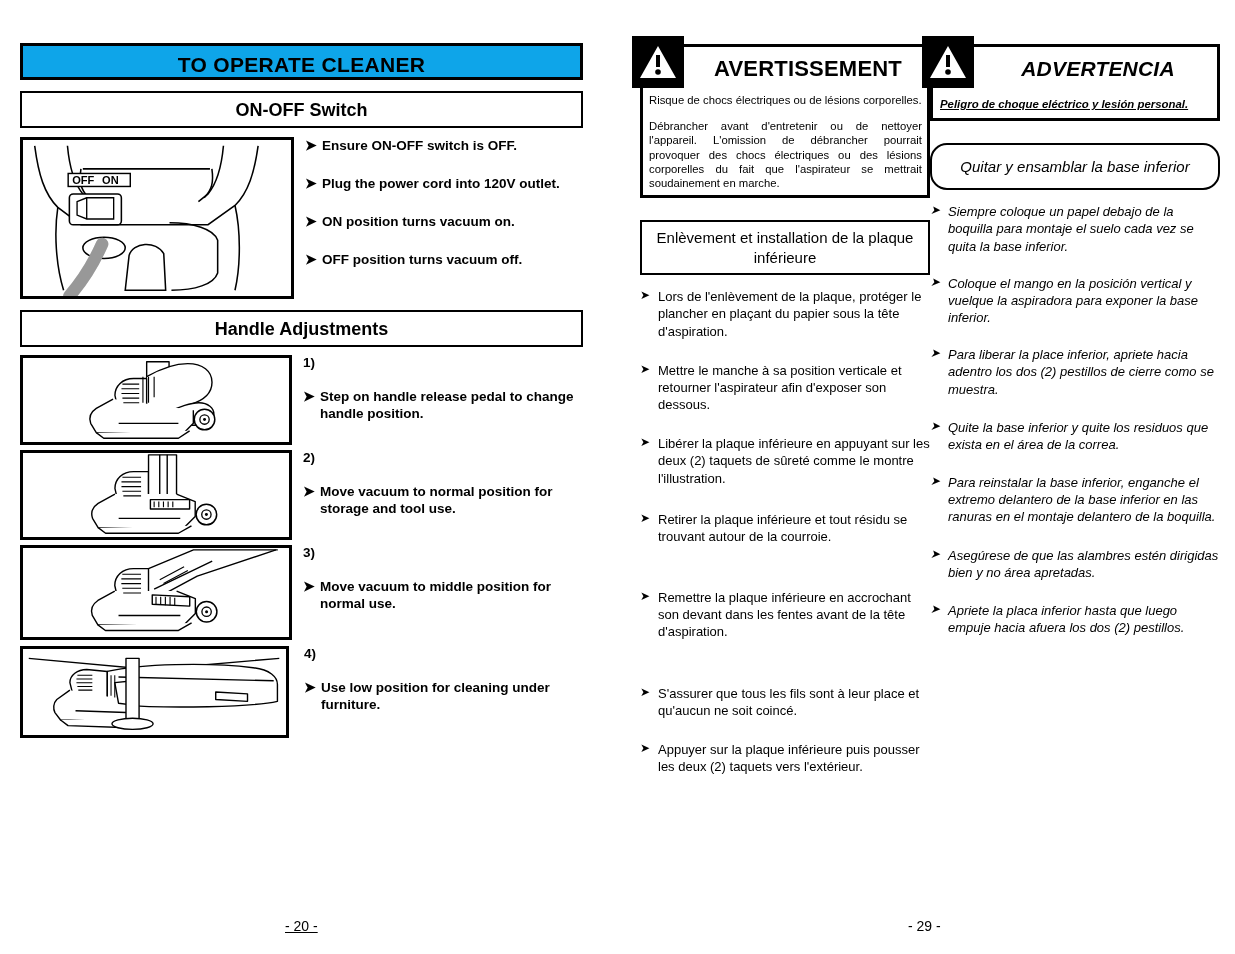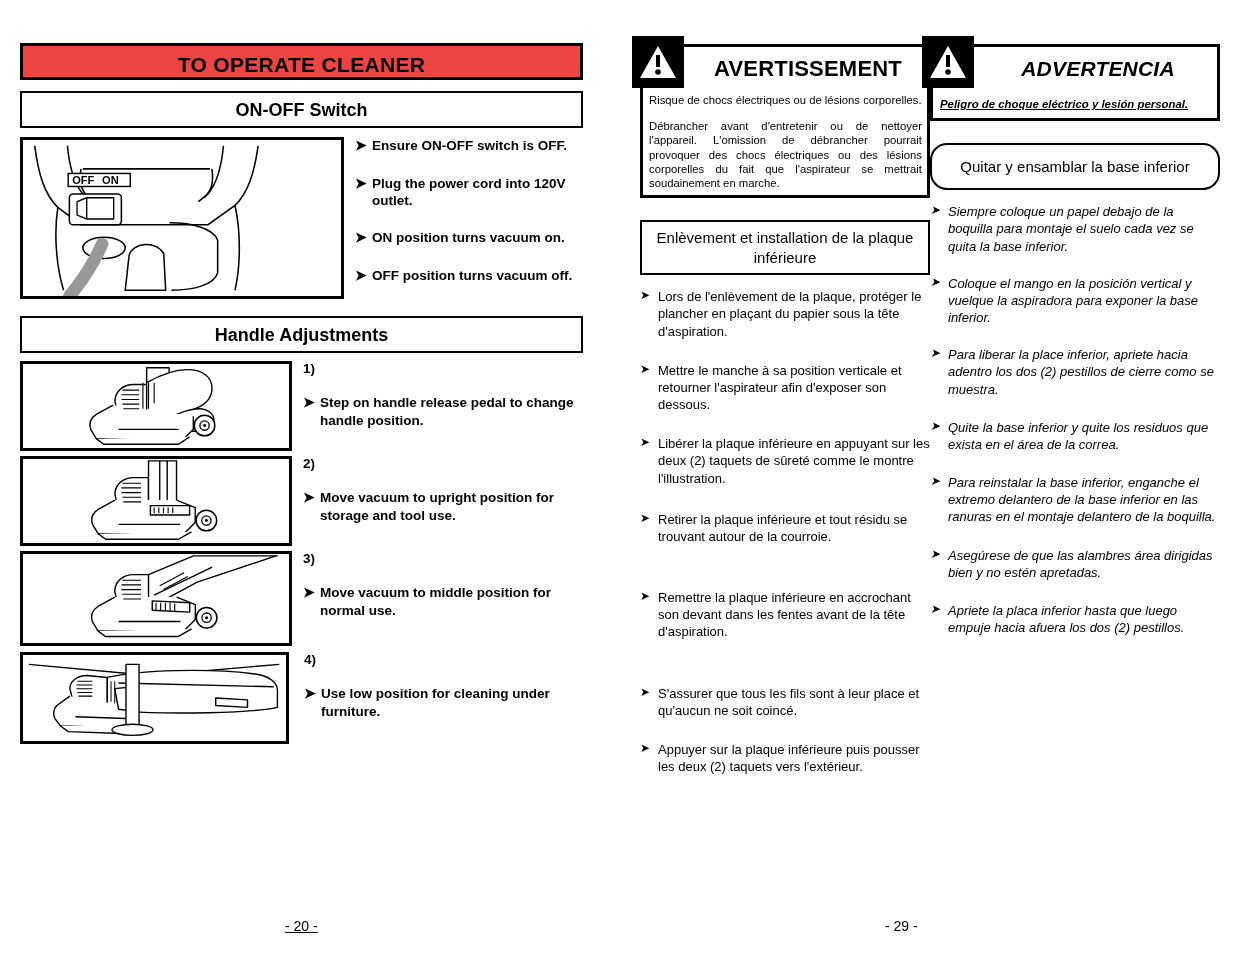--- a/index.html
+++ b/index.html
@@ -23,21 +23,21 @@
 
   
   .col-en {
     position: absolute;
     left: 20px;
     top: 43px;
     width: 563px;
   }
 
   .banner-title {
-    background: #ef4444;
+    background: #0ea5e9;
     border: 3px solid #000;
     height: 37px;
     line-height: 37px;
     text-align: center;
     font-size: 21px;
     font-weight: bold;
     letter-spacing: .3px;
     box-sizing: border-box;
   }
 
@@ -171,20 +171,21 @@
   .sec-head {
     border: 2px solid #000;
     box-sizing: border-box;
     margin-top: 22px;
     padding: 6px 8px;
     text-align: center;
     font-size: 15px;
     line-height: 1.3;
   }
   .col-es .sec-head {
+    font-style: italic;
     padding: 12px 8px;
     border-radius: 17px;
   }
 
   .tbullet {
     display: flex;
     font-size: 13px;
     line-height: 1.32;
     margin-top: 13px;
   }
@@ -195,35 +196,35 @@
     font-size: 12px;
   }
   .tbullet .btxt { flex: 1; }
 
   .folio {
     position: absolute;
     font-size: 14px;
     top: 918px;
   }
   .folio-left  { left: 285px; text-decoration: underline; }
-  .folio-right { left: 885px; }
+  .folio-right { left: 908px; }
 </style>
 </head>
 <body>
 
 <div class="page">
 
   <div class="col-en">
 
     <div class="banner-title">TO OPERATE CLEANER</div>
 
     <div class="sub-title">ON-OFF Switch</div>
 
     <div class="row">
-      <div class="fig" style="width:324px;height:162px;">
+      <div class="fig" style="width:274px;height:162px;">
         <svg viewBox="0 0 274 162" width="268" height="156">
           <g fill="none" stroke="#000" stroke-width="1.6">
 
             <path d="M10 6 C14 36 20 56 34 70 L58 88 L190 88 L218 68 C232 54 238 34 242 6"></path>
             <path d="M44 6 C46 28 50 44 60 56 L70 64"></path>
             <path d="M206 6 C204 28 200 44 190 56 L180 64"></path>
             <path d="M60 30 L192 30"></path>
             <path d="M58 30 C56 44 58 52 66 60"></path>
             <path d="M194 30 C196 44 194 52 186 60"></path>
 
@@ -319,21 +320,21 @@
           </g>
           <circle cx="190" cy="66" r="11" fill="#fff" stroke="#000" stroke-width="1.6"></circle>
           <circle cx="190" cy="66" r="5" fill="#fff" stroke="#000" stroke-width="1.4"></circle>
           <circle cx="190" cy="66" r="1.6" fill="#000"></circle>
         </svg>
       </div>
       <div class="bullets">
         <div class="step-num">2)</div>
         <div class="bullet">
           <span class="arw">➤</span>
-          <span class="btxt">Move vacuum to upright position for storage and tool use.</span>
+          <span class="btxt">Move vacuum to normal position for storage and tool use.</span>
         </div>
       </div>
     </div>
 
     <div class="row" style="margin-top:5px;">
       <div class="fig" style="width:272px;height:95px;">
         <svg viewBox="0 0 272 95" width="266" height="89">
           <g fill="#fff" stroke="#000" stroke-width="1.5" stroke-linejoin="round">
             <path d="M96 58 L92 40 C92 30 100 22 112 22 L128 22 L128 58 Z"></path>
             <path d="M128 22 L176 2 L266 2 M134 44 L196 14"></path>
@@ -486,21 +487,21 @@
     <div class="tbullet" style="margin-top:21px;">
       <span class="arw">➤</span>
       <span class="btxt">Quite la base inferior y quite los residuos que exista en el área de la correa.</span>
     </div>
     <div class="tbullet" style="margin-top:21px;">
       <span class="arw">➤</span>
       <span class="btxt">Para reinstalar la base inferior, enganche el extremo delantero de la base inferior en las ranuras en el montaje delantero de la boquilla.</span>
     </div>
     <div class="tbullet" style="margin-top:21px;">
       <span class="arw">➤</span>
-      <span class="btxt">Asegúrese de que las alambres área dirigidas bien y no estén apretadas.</span>
+      <span class="btxt">Asegúrese de que las alambres estén dirigidas bien y no área apretadas.</span>
     </div>
     <div class="tbullet" style="margin-top:21px;">
       <span class="arw">➤</span>
       <span class="btxt">Apriete la placa inferior hasta que luego empuje hacia afuera los dos (2) pestillos.</span>
     </div>
   </div>
 
   <div class="folio folio-left">- 20 -</div>
   <div class="folio folio-right">- 29 -</div>
 

